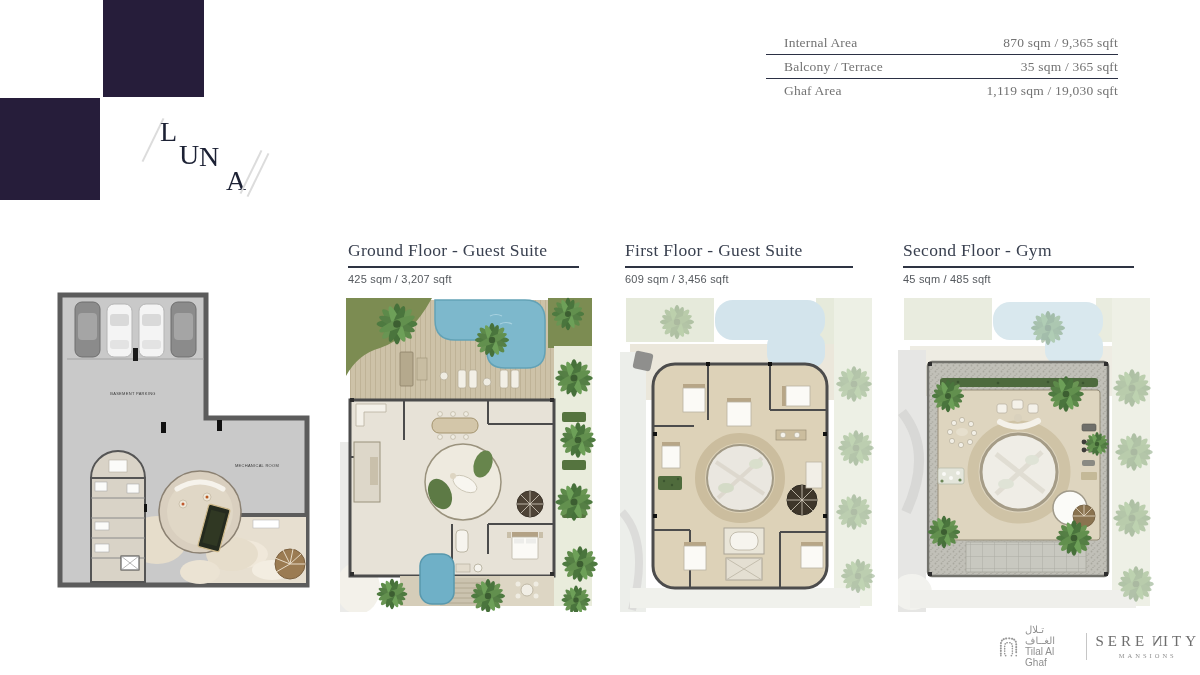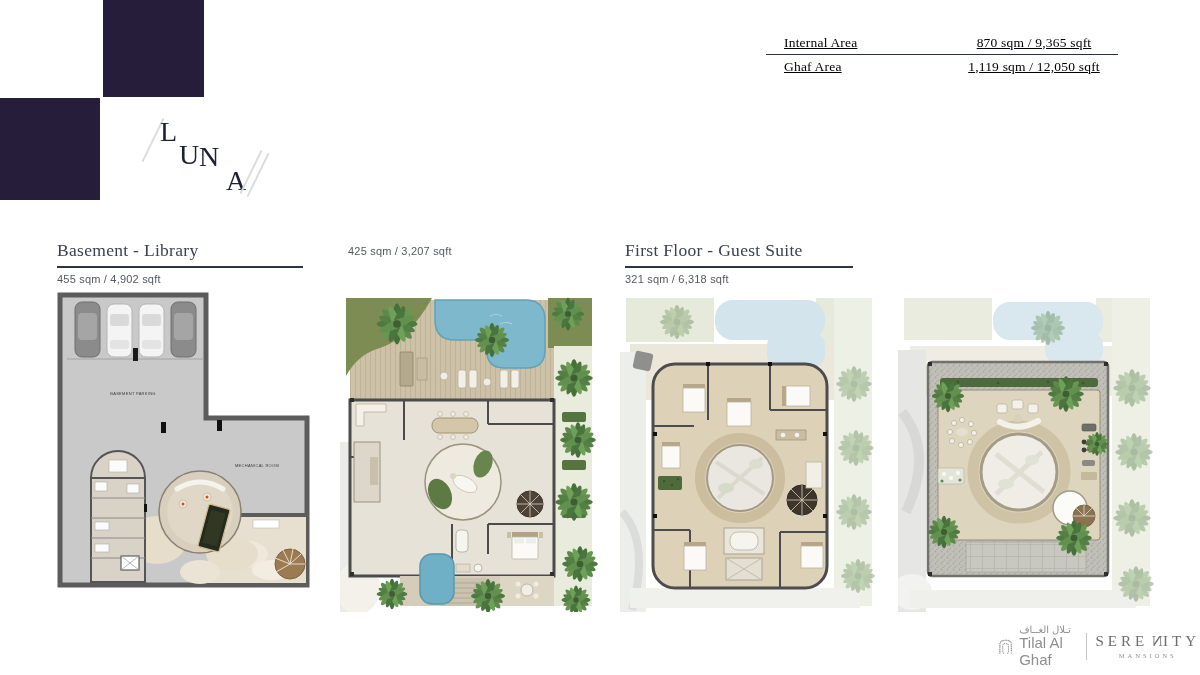--- a/index.html
+++ b/index.html
@@ -16,25 +16,25 @@
   #lt-u{left:179px;top:141px;}
   #lt-n{left:199px;top:143px;}
   #lt-a{left:226px;top:167px;}
   .slash{position:absolute;width:2px;height:48px;background:#dcdcdc;transform:rotate(26deg);}
   #slash1{left:152px;top:116px;}
   #slash2{left:250px;top:148px;}
   #slash3{left:257px;top:151px;}
 
   
   .area-table{position:absolute;left:766px;top:31px;width:352px;
-              font-family:"Liberation Serif",serif;color:#000000;font-size:13.5px;text-decoration:underline;}
+              font-family:"Liberation Serif",serif;color:#737373;font-size:13.5px;}
   .area-row{display:flex;align-items:center;height:23px;}
   .area-row.lined{border-bottom:1.5px solid #2b3044;}
   .area-label{padding-left:18px;flex:1;letter-spacing:.2px;}
-  .area-value{width:168px;text-align:center;letter-spacing:.2px;}
+  .area-value{width:168px;text-align:right;letter-spacing:.2px;}
 
   
   .floor-section{position:absolute;top:240px;}
   #fs0{left:57px;width:246px;}
   #fs1{left:348px;width:231px;}
   #fs2{left:625px;width:228px;}
   #fs3{left:903px;width:231px;}
   .floor-title{font-family:"Liberation Serif",serif;font-size:17.5px;color:#3a4150;
                letter-spacing:.3px;padding-bottom:5px;border-bottom:2px solid #2e3443;}
   .floor-area{margin-top:5px;font-size:11px;color:#55595e;letter-spacing:.2px;}
@@ -43,21 +43,21 @@
   #plan0{left:57px;top:292px;}
   #plan1{left:340px;top:292px;}
   #plan2{left:620px;top:292px;}
   #plan3{left:898px;top:292px;}
 
   
   .footer{position:absolute;left:997px;top:624px;display:flex;align-items:center;gap:9px;}
   .dev-logo{display:flex;align-items:center;gap:5px;}
   .dev-text{line-height:1.1;color:#8f8f8f;}
   .dev-arabic{font-size:10px;letter-spacing:1px;}
-  .dev-english{font-size:15px;}
+  .dev-english{font-size:10px;}
   .v-divider{width:1px;height:27px;background:#c6c6c6;}
   .serenity{text-align:center;font-family:"Liberation Serif",serif;color:#6d6d6d;}
   .serenity-main{font-size:15px;letter-spacing:4px;white-space:nowrap;}
   .flip{display:inline-block;transform:scaleX(-1);}
   .serenity-sub{font-size:6.5px;letter-spacing:3px;color:#909090;margin-top:2px;}
   .hidden-defs{position:absolute;width:0;height:0;overflow:hidden;}
   svg text{font-family:"Liberation Sans",sans-serif;}
 </style>
 </head>
 <body>
@@ -106,36 +106,41 @@
     <span class="luna-letter" id="lt-a">A</span>
     <div class="slash" id="slash2"></div>
     <div class="slash" id="slash3"></div>
   </div>
 
   <div class="area-table">
     <div class="area-row lined">
       <span class="area-label">Internal Area</span>
       <span class="area-value">870 sqm / 9,365 sqft</span>
     </div>
+    <div class="area-row lined">
+      <span class="area-label">Balcony / Terrace</span>
+      <span class="area-value">35 sqm / 365 sqft</span>
+    </div>
     <div class="area-row">
       <span class="area-label">Ghaf Area</span>
-      <span class="area-value">1,119 sqm / 12,050 sqft</span>
+      <span class="area-value">1,119 sqm / 19,030 sqft</span>
     </div>
   </div>
 
-  <div class="floor-section" id="fs0">
-    <div class="floor-title">Basement - Library</div>
-    <div class="floor-area">455 sqm / 4,902 sqft</div>
-  </div>
   <div class="floor-section" id="fs1">
+    <div class="floor-title">Ground Floor - Guest Suite</div>
     <div class="floor-area">425 sqm / 3,207 sqft</div>
   </div>
   <div class="floor-section" id="fs2">
     <div class="floor-title">First Floor - Guest Suite</div>
-    <div class="floor-area">321 sqm / 6,318 sqft</div>
+    <div class="floor-area">609 sqm / 3,456 sqft</div>
+  </div>
+  <div class="floor-section" id="fs3">
+    <div class="floor-title">Second Floor - Gym</div>
+    <div class="floor-area">45 sqm / 485 sqft</div>
   </div>
 
   <svg class="plan" id="plan0" width="253" height="310" viewBox="0 0 253 310">
     <path d="M3,3 H149 V126 H250 V293 H3 Z" fill="#c9c9c9" stroke="#5c5c5c" stroke-width="5"></path>
     <g>
       <line x1="10" y1="67" x2="147" y2="67" stroke="#a3a3a3" stroke-width="1"></line>
       <g>
         <rect x="18" y="10" width="25" height="55" rx="7" fill="#8b8b8b" stroke="#6e6e6e"></rect>
         <rect x="21" y="21" width="19" height="27" rx="4" fill="#a5a5a5"></rect>
       </g>

